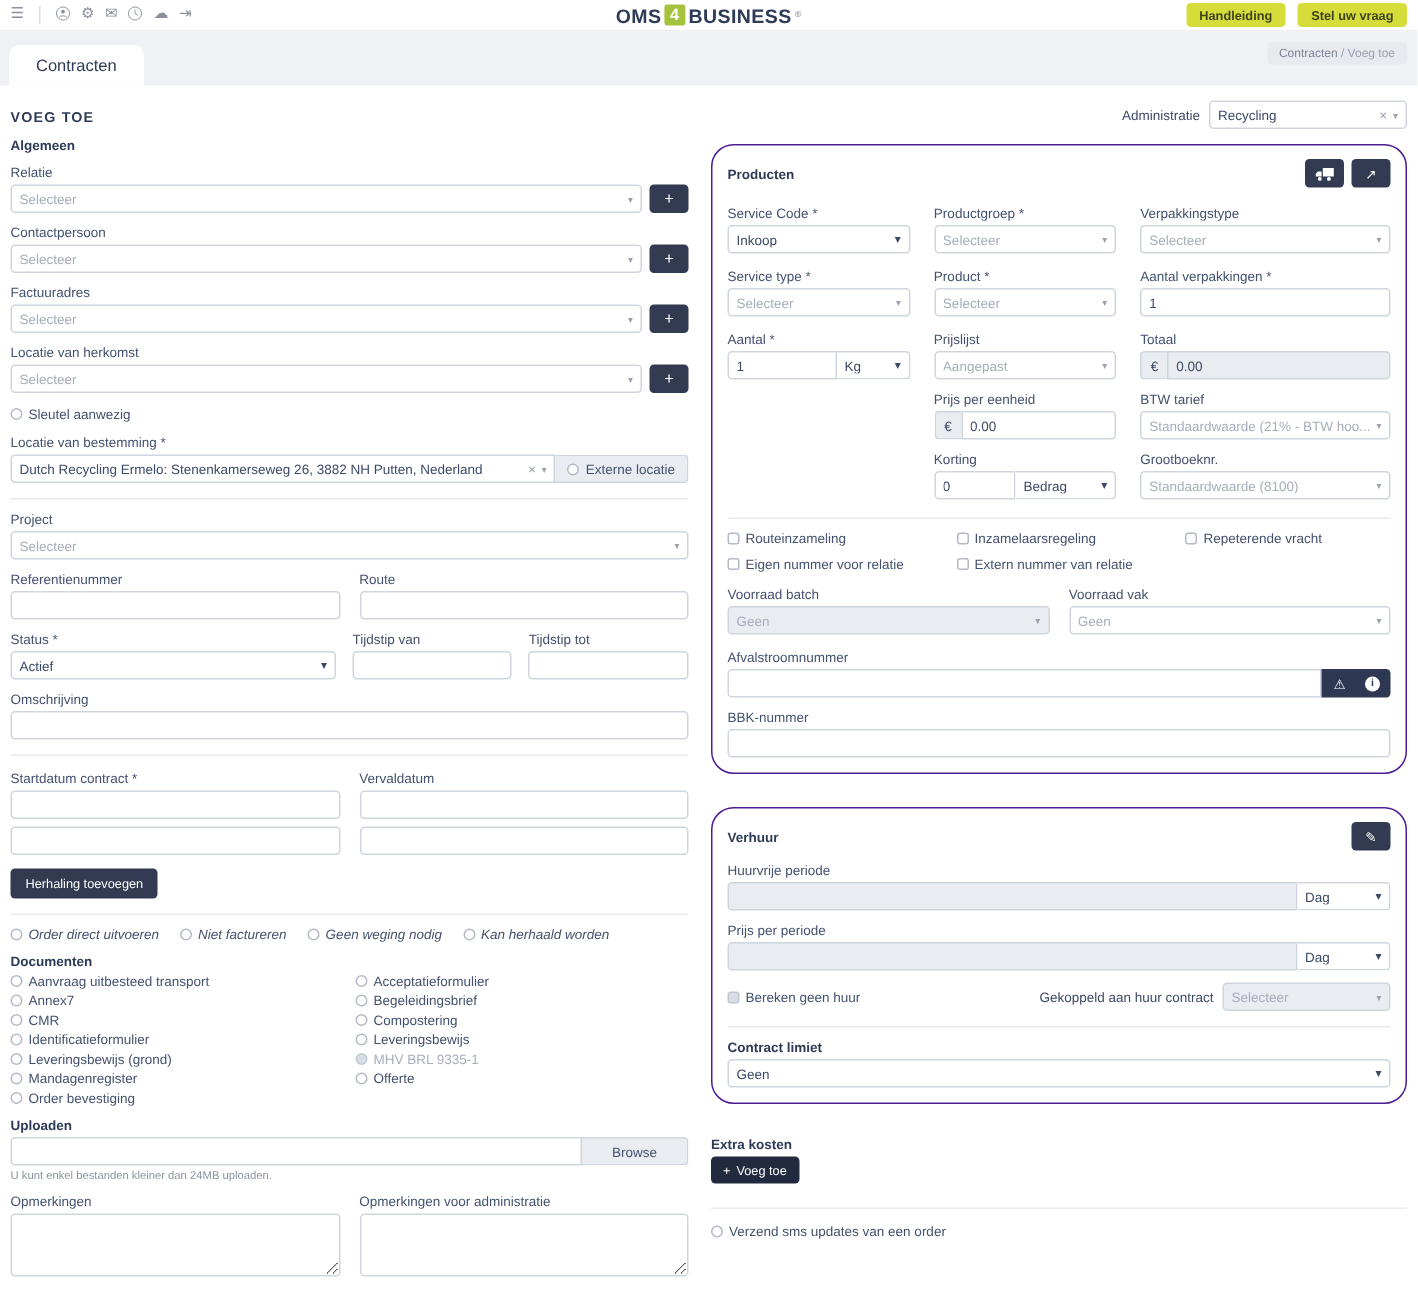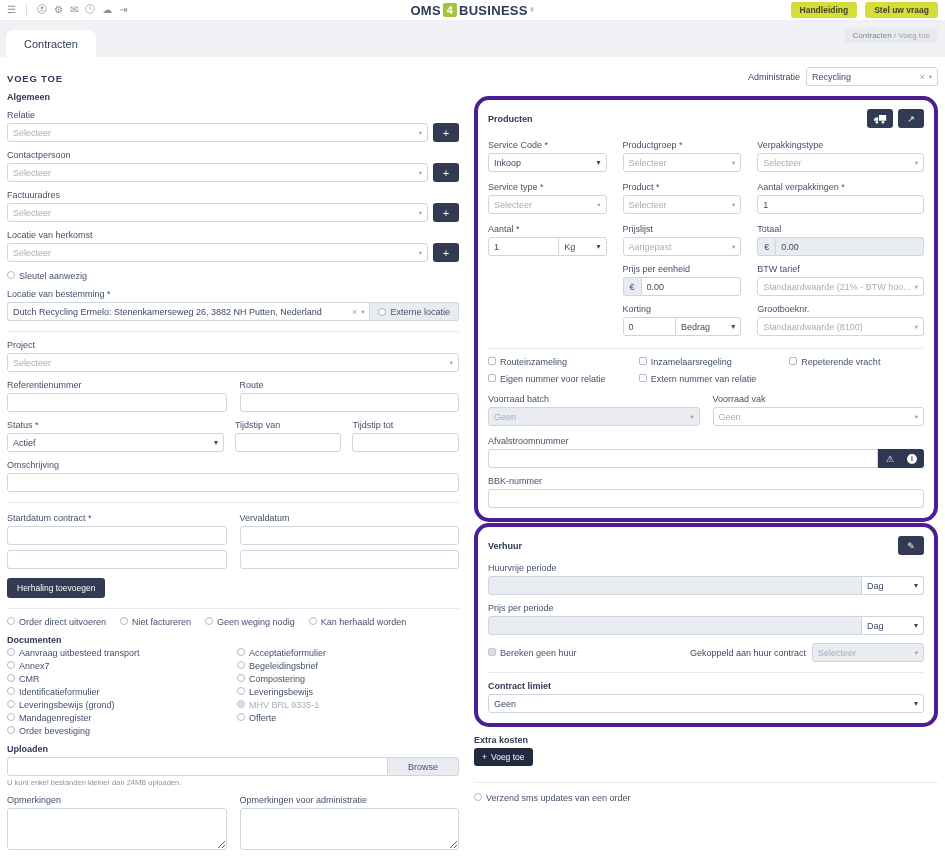--- a/index.html
+++ b/index.html
@@ -38,39 +38,39 @@
   .sel { height:19px; border:1px solid #cfd5df; border-radius:3px; background:#fff; display:flex; align-items:center; padding:0 5px; cursor:pointer; gap:4px; }
   .sel .val { white-space:nowrap; overflow:hidden; text-overflow:ellipsis; flex:1; }
   .sel .val.ph, .ph { color:#a7aebb; }
   .sel .caret { color:#9aa1ae; font-size:6.5px; flex:none; }
   .sel .caret.strong { color:#3d4a66; font-size:8px; }
   .sel .clear { color:#9aa1ae; font-size:9px; flex:none; cursor:pointer; }
   .addrow { display:flex; gap:5px; align-items:stretch; }
   .addrow .sel { flex:1; }
   .btn-navy { background:#333b52; color:#fff; border:none; border-radius:3px; cursor:pointer; font-family:inherit; }
   .plus-btn { width:26px; height:19px; font-size:11px; display:flex; align-items:center; justify-content:center; flex:none; }
-  .chk { display:inline-flex; align-items:flex-start; gap:4px; cursor:pointer; color:#44516e; }
+  .chk { display:inline-flex; align-items:center; gap:4px; cursor:pointer; color:#44516e; }
   .box { width:8px; height:8px; border:1px solid #b3bac6; border-radius:2px; background:#fff; flex:none; display:inline-block; }
   .box.round { border-radius:50%; }
   .box.dis { background:#d9dee6; border-color:#c2c9d4; }
   .muted { color:#a7aebb; }
   .hr { border-top:1px solid #e8eaef; margin:10px 0 2px; }
   .row2 { display:grid; grid-template-columns:1fr 1fr; gap:0 13px; }
   .row3s { display:grid; grid-template-columns:48% 1fr 1fr; gap:0 11px; }
   .grid3 { display:grid; grid-template-columns:1fr 1fr 1fr; gap:0 16px; }
   
   .igroup { display:flex; }
   .igroup .inp { border-radius:3px 0 0 3px; }
   .igroup .unit { border-left:none; border-radius:0 3px 3px 0; flex:none; }
   .igroup .addon { height:19px; border:1px solid #cfd5df; border-right:none; border-radius:3px 0 0 3px; background:#e9ecf1; display:flex; align-items:center; padding:0 6px; color:#5a6娱680; flex:none; }
   .igroup .addon + .inp { border-radius:0 3px 3px 0; }
   
   .ext-addon { background:#e9ecf1; border:1px solid #cfd5df; border-left:none; border-radius:0 3px 3px 0; display:flex; align-items:center; gap:4px; padding:0 8px; flex:none; cursor:pointer; color:#44516e; }
   
-  .panel { border:4px solid #4c1d95; border-radius:15px; padding:7px 10px 10px; margin-bottom:1px; background:#fff; }
+  .panel { border:1px solid #4c1d95; border-radius:15px; padding:7px 10px 10px; margin-bottom:22px; background:#fff; }
   .panel-head { display:flex; align-items:center; justify-content:space-between; margin:2px 0 4px; }
   .icon-btn { width:26px; height:19px; display:flex; align-items:center; justify-content:center; font-size:9px; }
   .icon-row { display:flex; gap:5px; }
   .fld { margin-bottom:2px; }
   .cbrow { margin:4px 0; }
   .doc-cols { display:flex; gap:10px; }
   .doc-col { width:220px; display:flex; flex-direction:column; gap:3px; }
   .hint { font-size:7.5px; color:#8a93a5; margin-top:2px; }
   .upload-browse { height:19px; border:1px solid #cfd5df; border-left:none; border-radius:0 3px 3px 0; background:#e9ecf1; color:#44516e; padding:0 20px; display:flex; align-items:center; cursor:pointer; flex:none; }
   
@@ -238,21 +238,21 @@
         <span class="lbl">Vervaldatum</span>
         <input class="inp" style="">
         <input class="inp" style="margin-top: 5px;">
       </div>
     </div>
 
     <button class="btn-navy" style="margin-top:9px; padding:5px 10px; font-size:8.5px;">Herhaling toevoegen</button>
 
     <div class="hr"></div>
 
-    <div class="cbrow" style="display:flex; gap:14px; margin-top:8px;">
+    <div class="cbrow" style="display:flex; gap:14px; margin-top:8px;font-style:italic;">
       <span class="chk">
           <span class="box round"></span>
           <span>Order direct uitvoeren</span>
         </span>
       <span class="chk">
           <span class="box round"></span>
           <span>Niet factureren</span>
         </span>
       <span class="chk">
           <span class="box round"></span>

